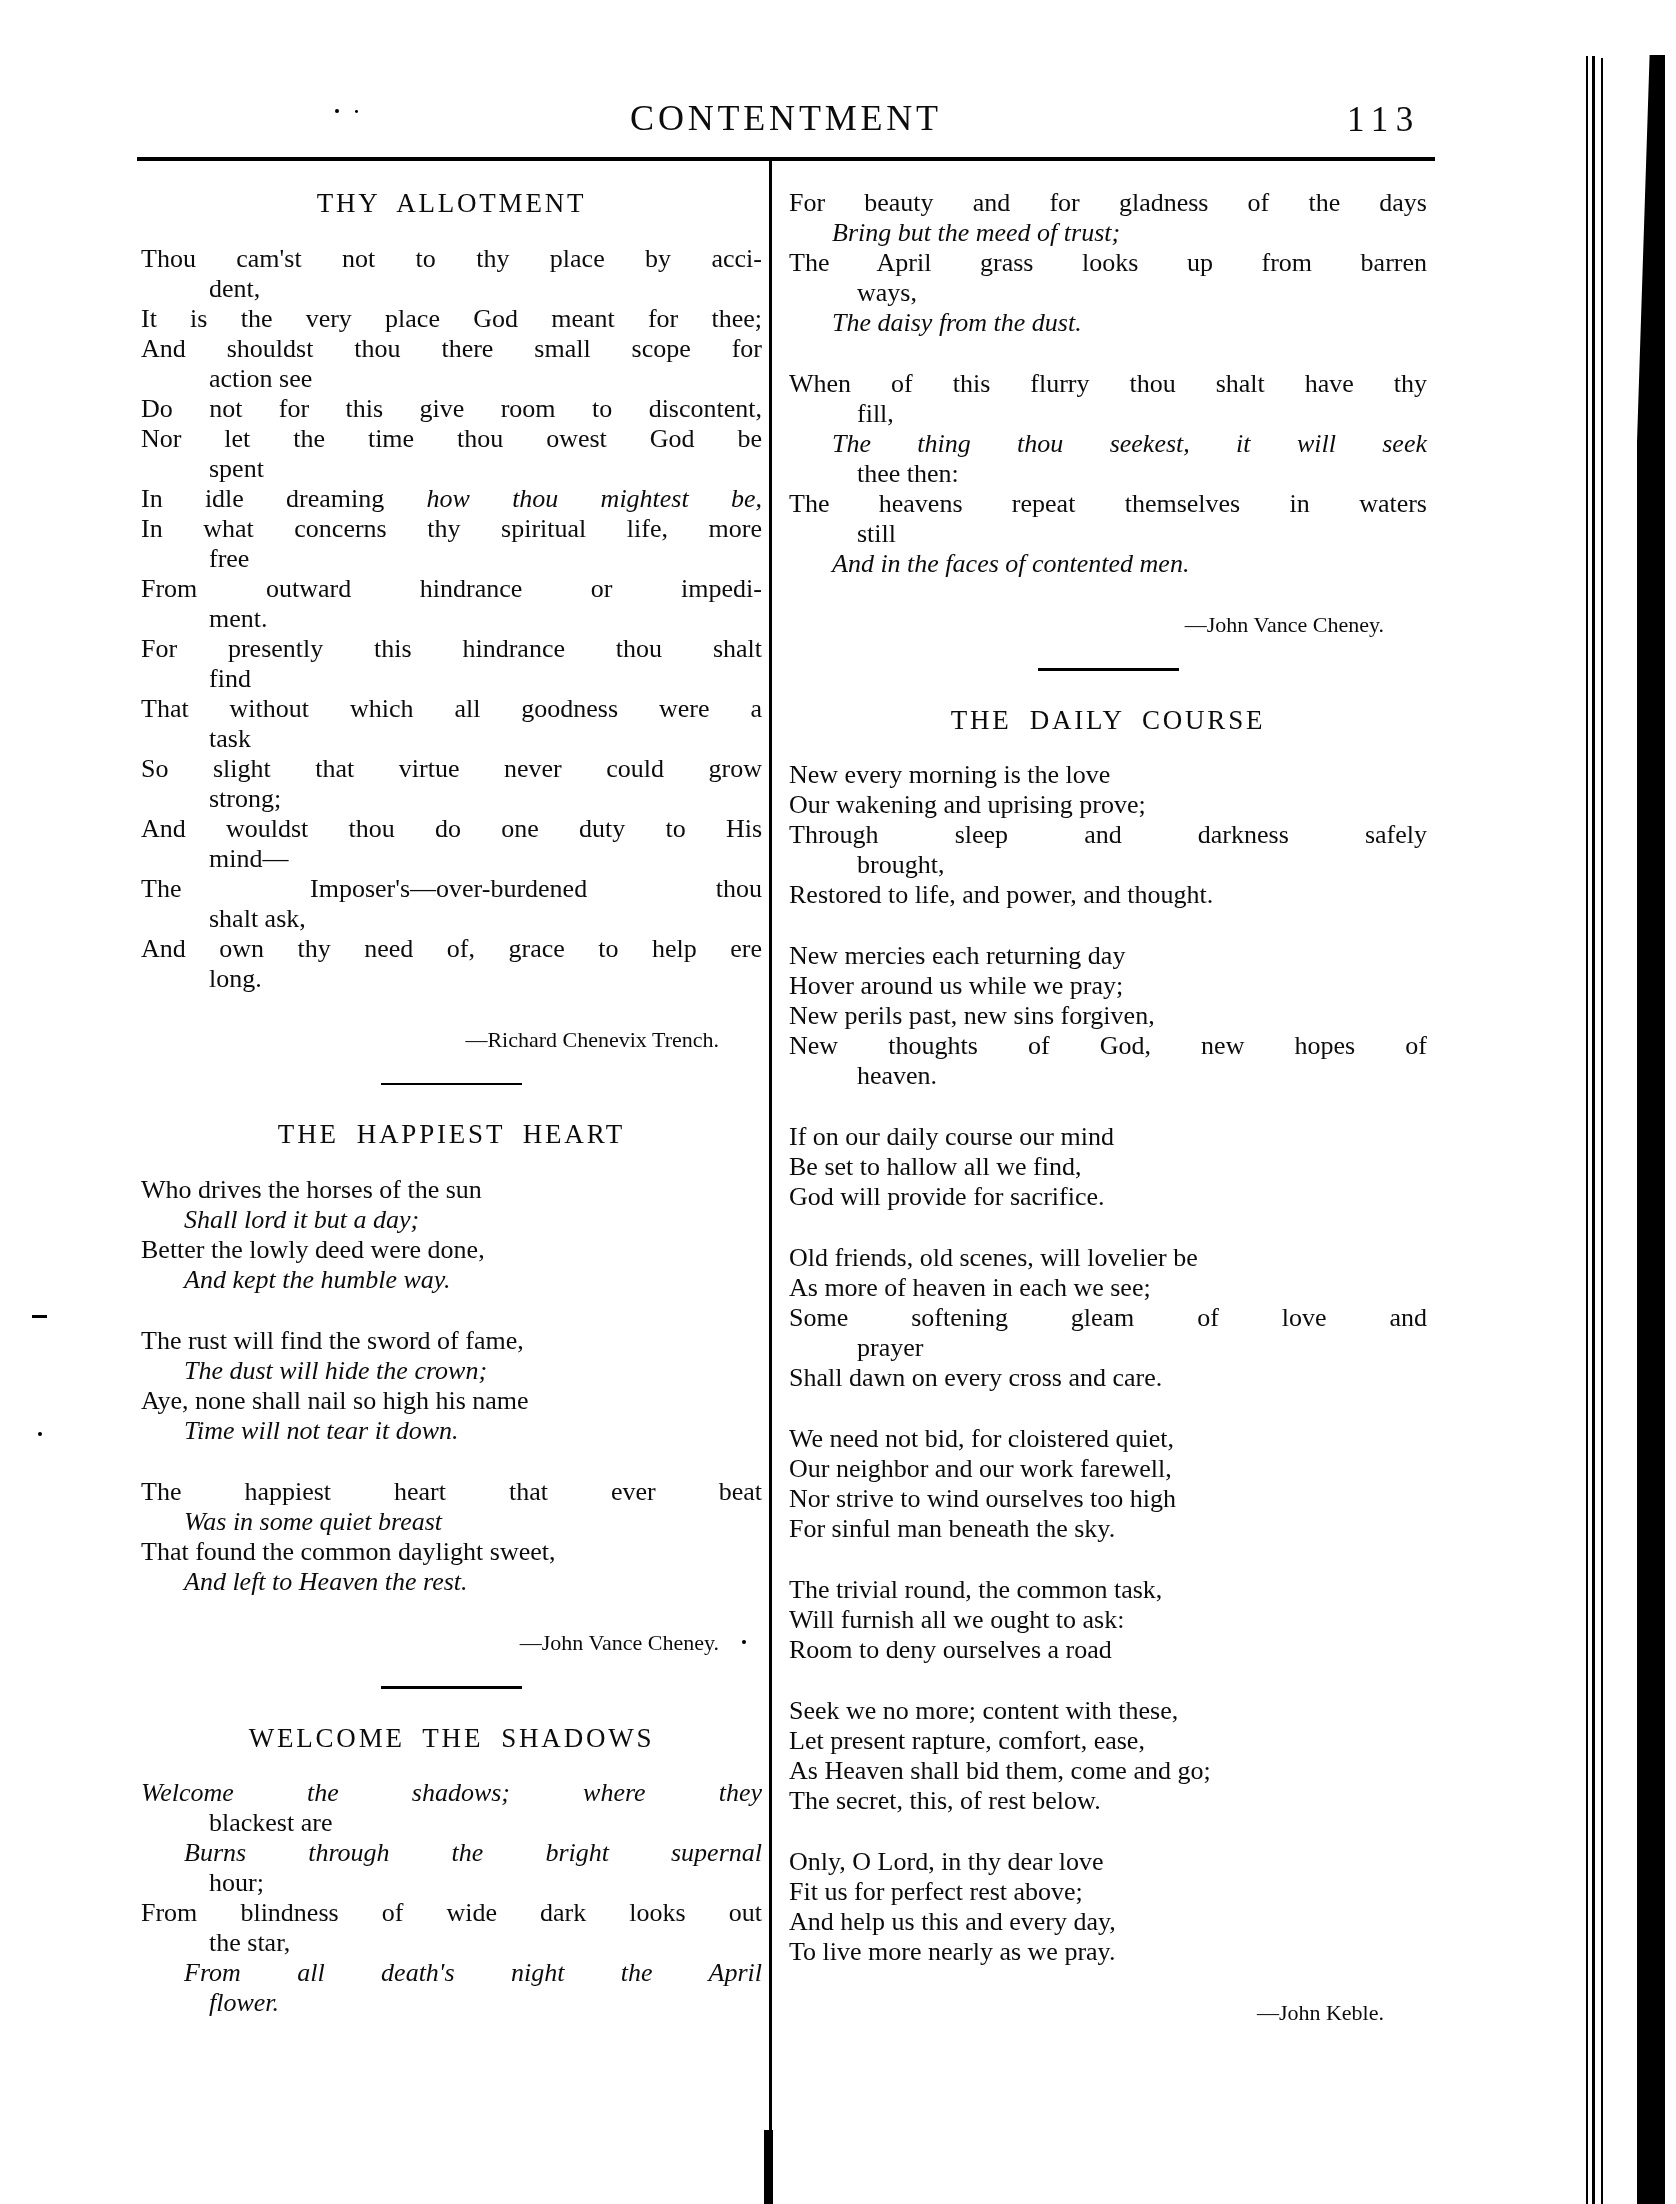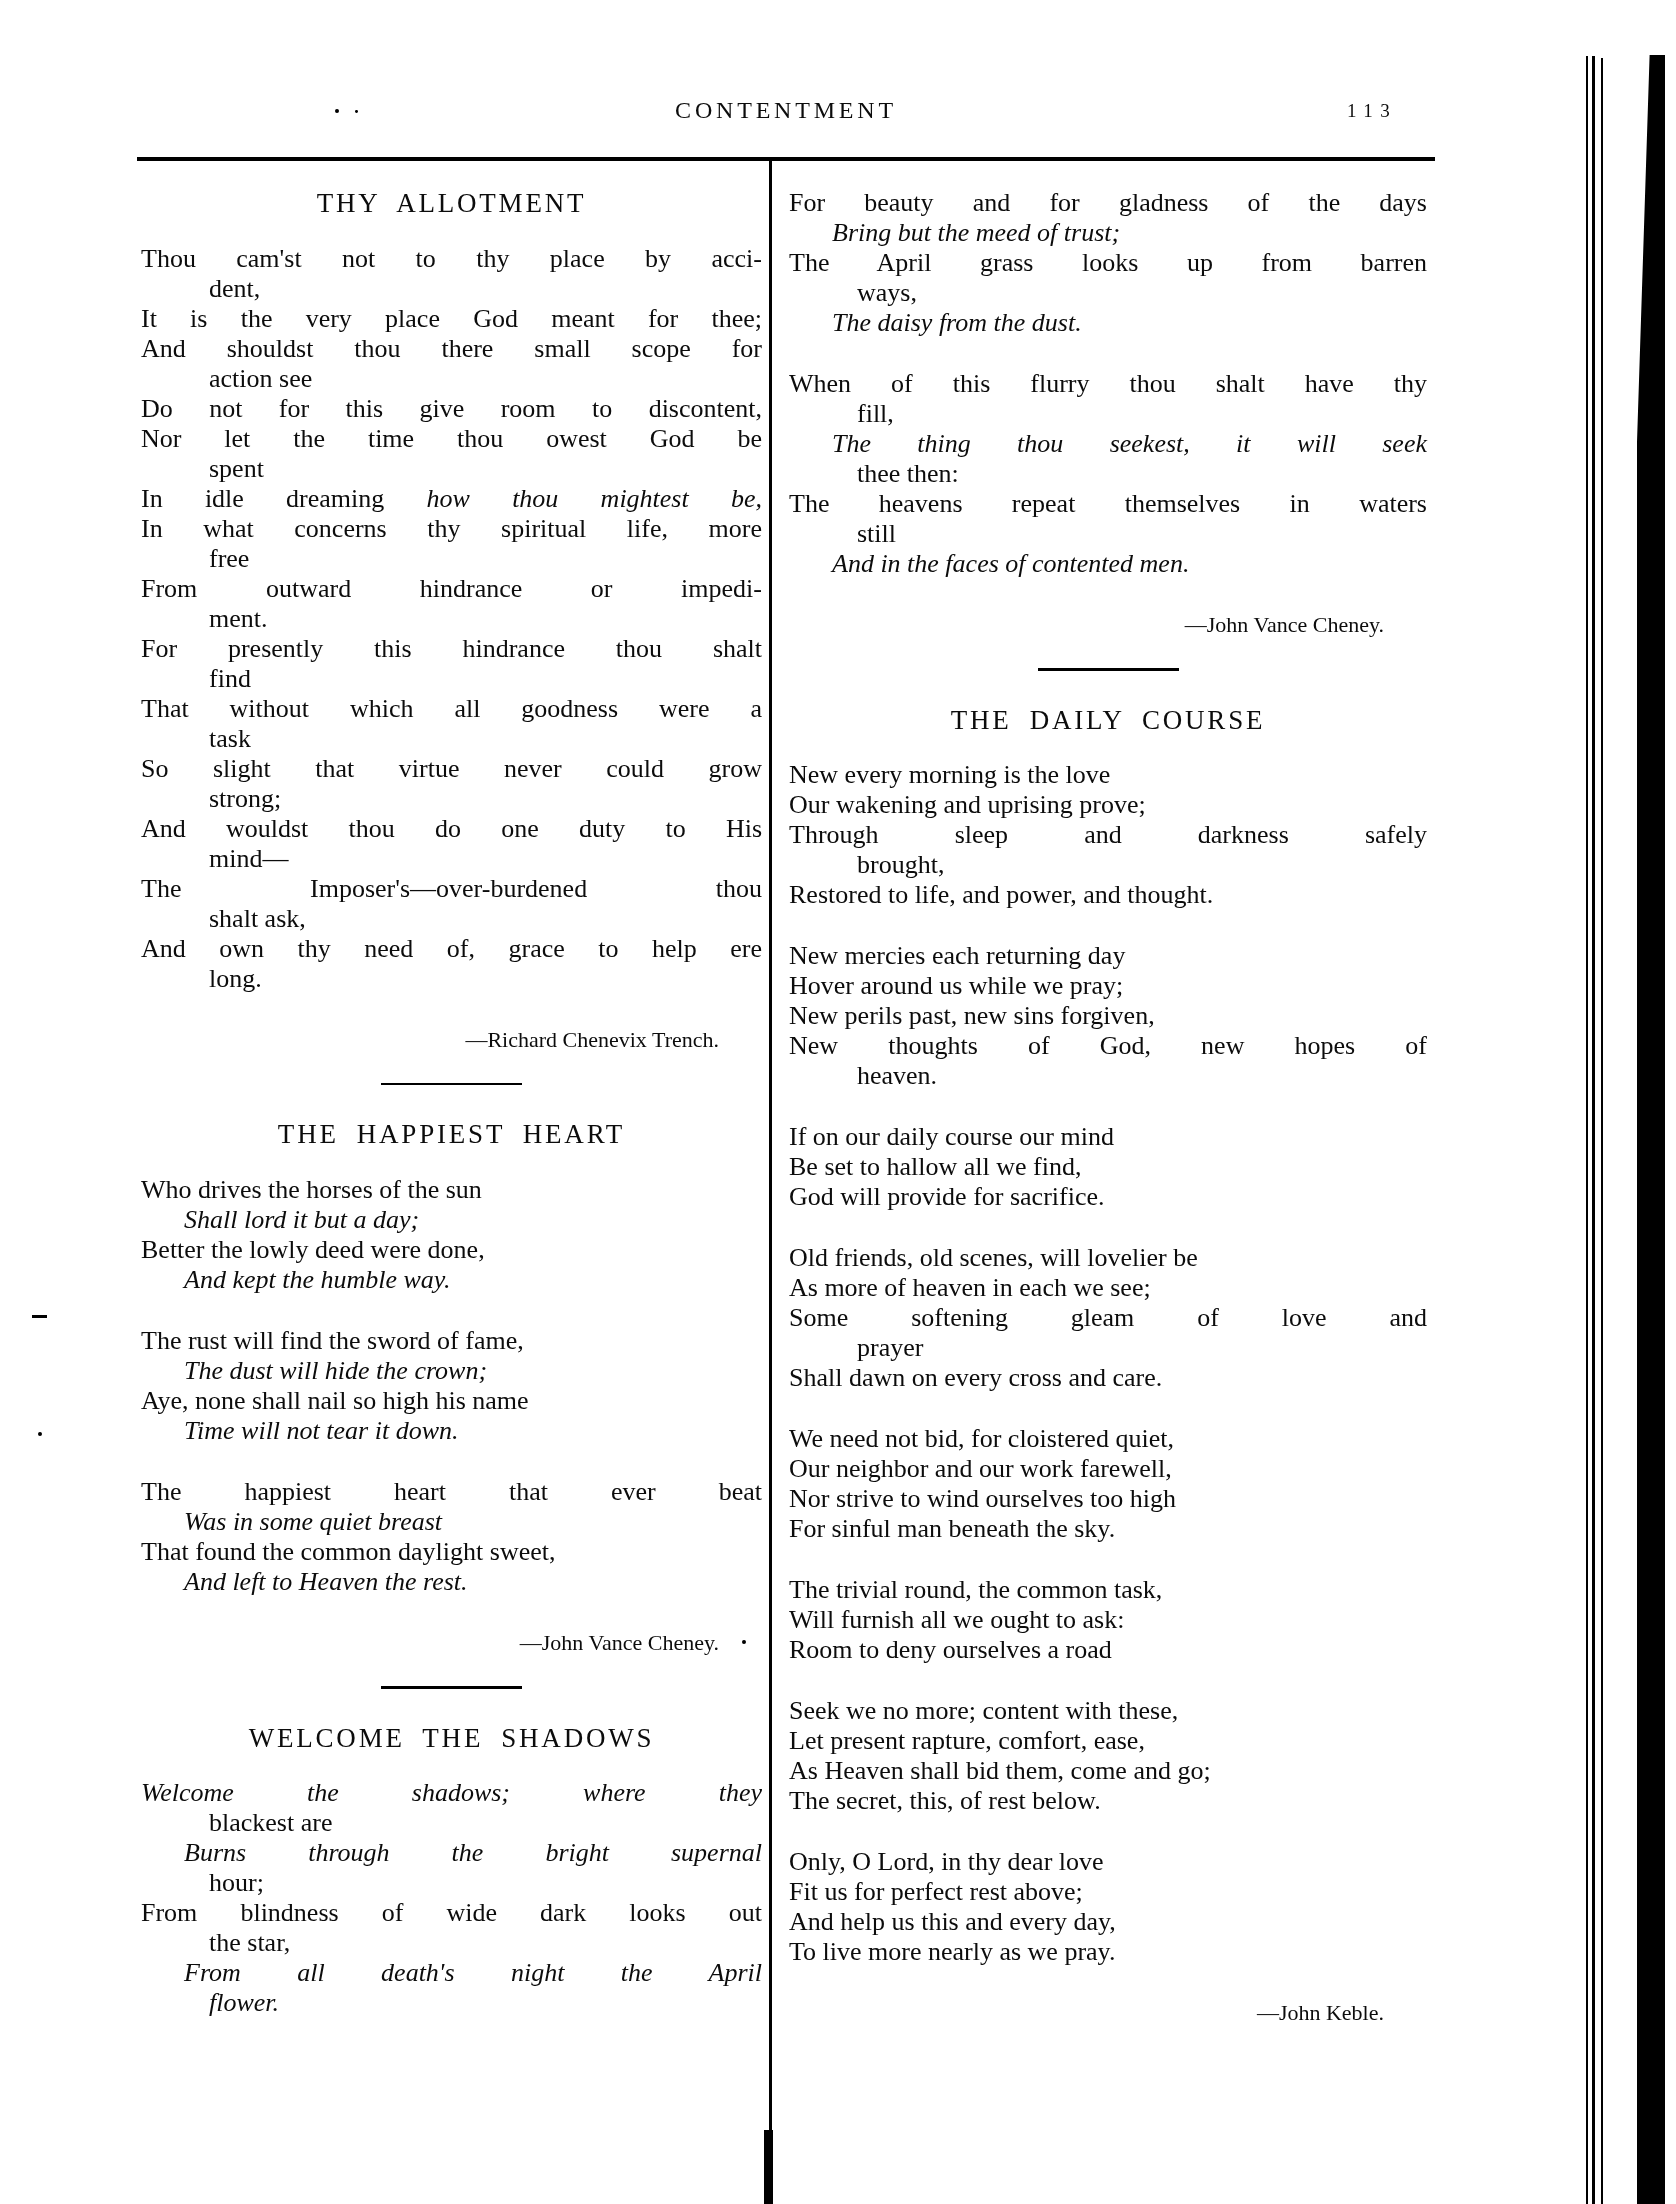--- a/index.html
+++ b/index.html
@@ -3,24 +3,24 @@
 <meta charset="utf-8">
 <style>
   html,body{margin:0;padding:0;background:#888;}
   .page{
     position:relative;width:1676px;height:2204px;background:#ffffff;
     font-family:"Liberation Serif","DejaVu Serif",serif;color:#0c0c0c;
     overflow:hidden;
   }
   .running-head{
     position:absolute;top:97px;left:786px;transform:translateX(-50%);
-    font-size:24px;letter-spacing:3.8px;white-space:nowrap;
+    font-size:36px;letter-spacing:3.8px;white-space:nowrap;
   }
   .page-number{
-    position:absolute;top:100px;left:1347px;font-size:19px;letter-spacing:7.5px;white-space:nowrap;
+    position:absolute;top:100px;left:1347px;font-size:35px;letter-spacing:7.5px;white-space:nowrap;
   }
   .head-rule{position:absolute;left:137px;top:157px;width:1298px;height:3.8px;background:#000;}
   .col-divider{position:absolute;left:769px;top:161px;width:2.8px;height:2043px;background:#000;}
   .col-divider-blob{position:absolute;left:764px;top:2130px;width:8.5px;height:74px;background:#000;}
 
   .column{position:absolute;top:188px;}
   .column.left{left:141px;width:621px;}
   .column.right{left:789px;width:638px;}
 
   .section-title{

